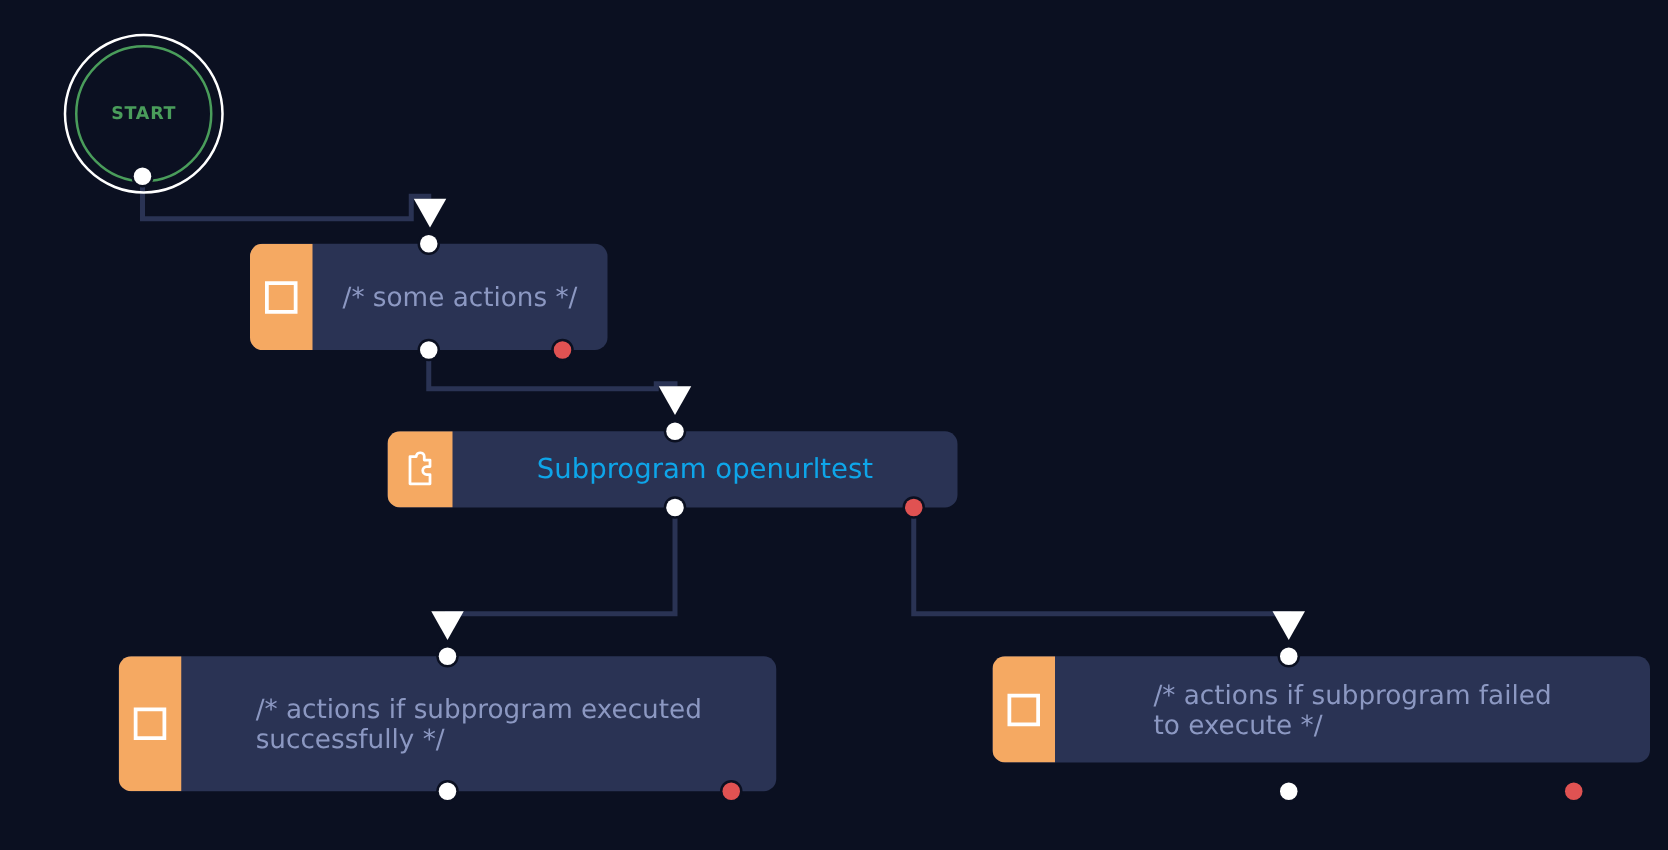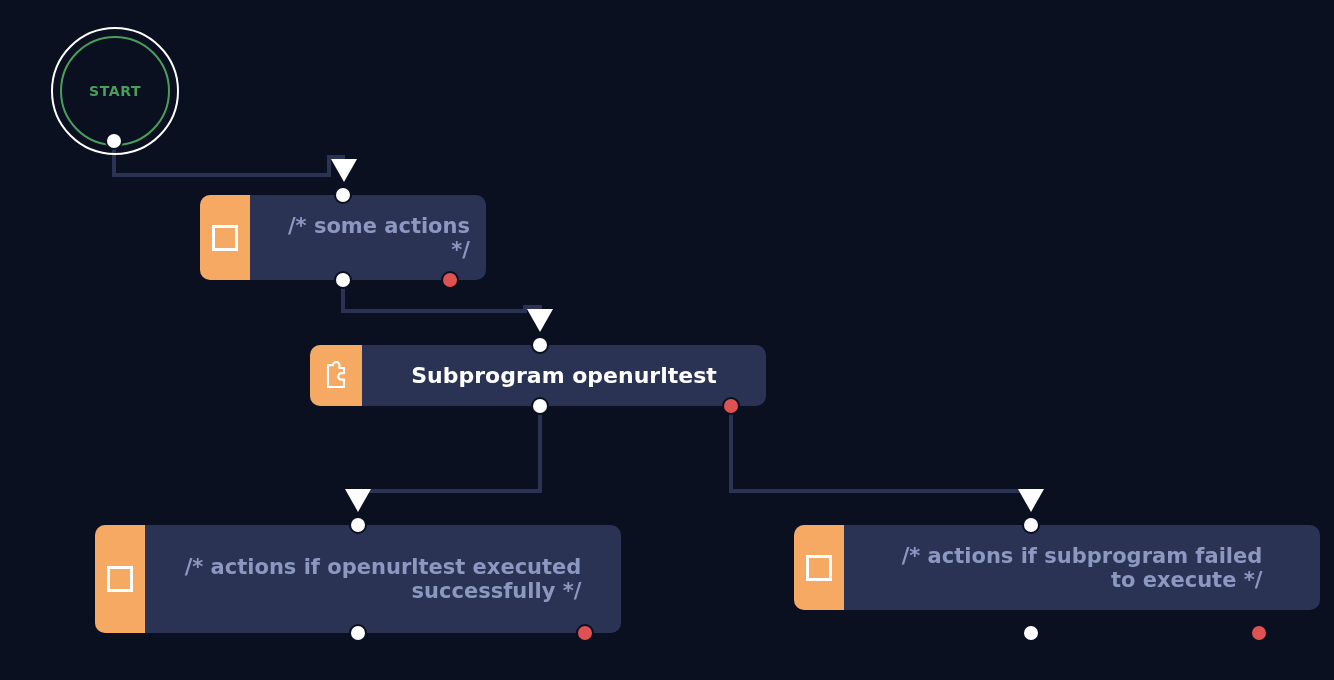--- a/index.html
+++ b/index.html
@@ -76,32 +76,31 @@
     display: flex;
     align-items: center;
     justify-content: center;
   }
   .node-body {
     flex: 1 1 auto;
     display: flex;
     align-items: center;
     justify-content: center;
     padding: 12px 16px;
-    text-align: right;
+    text-align: left;
     box-sizing: border-box;
-    font-weight: bold;
   }
   .node-text-comment {
     color: #8c98c2;
     font-size: 21px;
     line-height: 24px;
     white-space: pre-line;
   }
   .node-text-plain {
-    color: #ffffff;
+    color: #0ea5e9;
     font-size: 22px;
     line-height: 26px;
     white-space: pre-line;
   }
 
   
   .icon-square {
     width: 26px;
     height: 26px;
     border: 3px solid #ffffff;
@@ -183,21 +182,21 @@
   </div>
   <div class="port port-in" style="left:540px; top:345px;"></div>
   <div class="port port-out-ok" style="left:540px; top:406px;"></div>
   <div class="port port-out-err" style="left:731px; top:406px;"></div>
 
   <div class="node" style="left:95px; top:525px; width:526px; height:108px;">
     <div class="node-icon" style="width:50px;">
       <span class="icon-square"></span>
     </div>
     <div class="node-body">
-      <span class="node-text-comment">/* actions if openurltest executed
+      <span class="node-text-comment">/* actions if subprogram executed
 successfully */</span>
     </div>
   </div>
   <div class="port port-in" style="left:358px; top:525px;"></div>
   <div class="port port-out-ok" style="left:358px; top:633px;"></div>
   <div class="port port-out-err" style="left:585px; top:633px;"></div>
 
   <div class="node" style="left:769px; top:525px; width:526px; height:85px;margin-left:25px;">
     <div class="node-icon" style="width:50px;">
       <span class="icon-square"></span>

